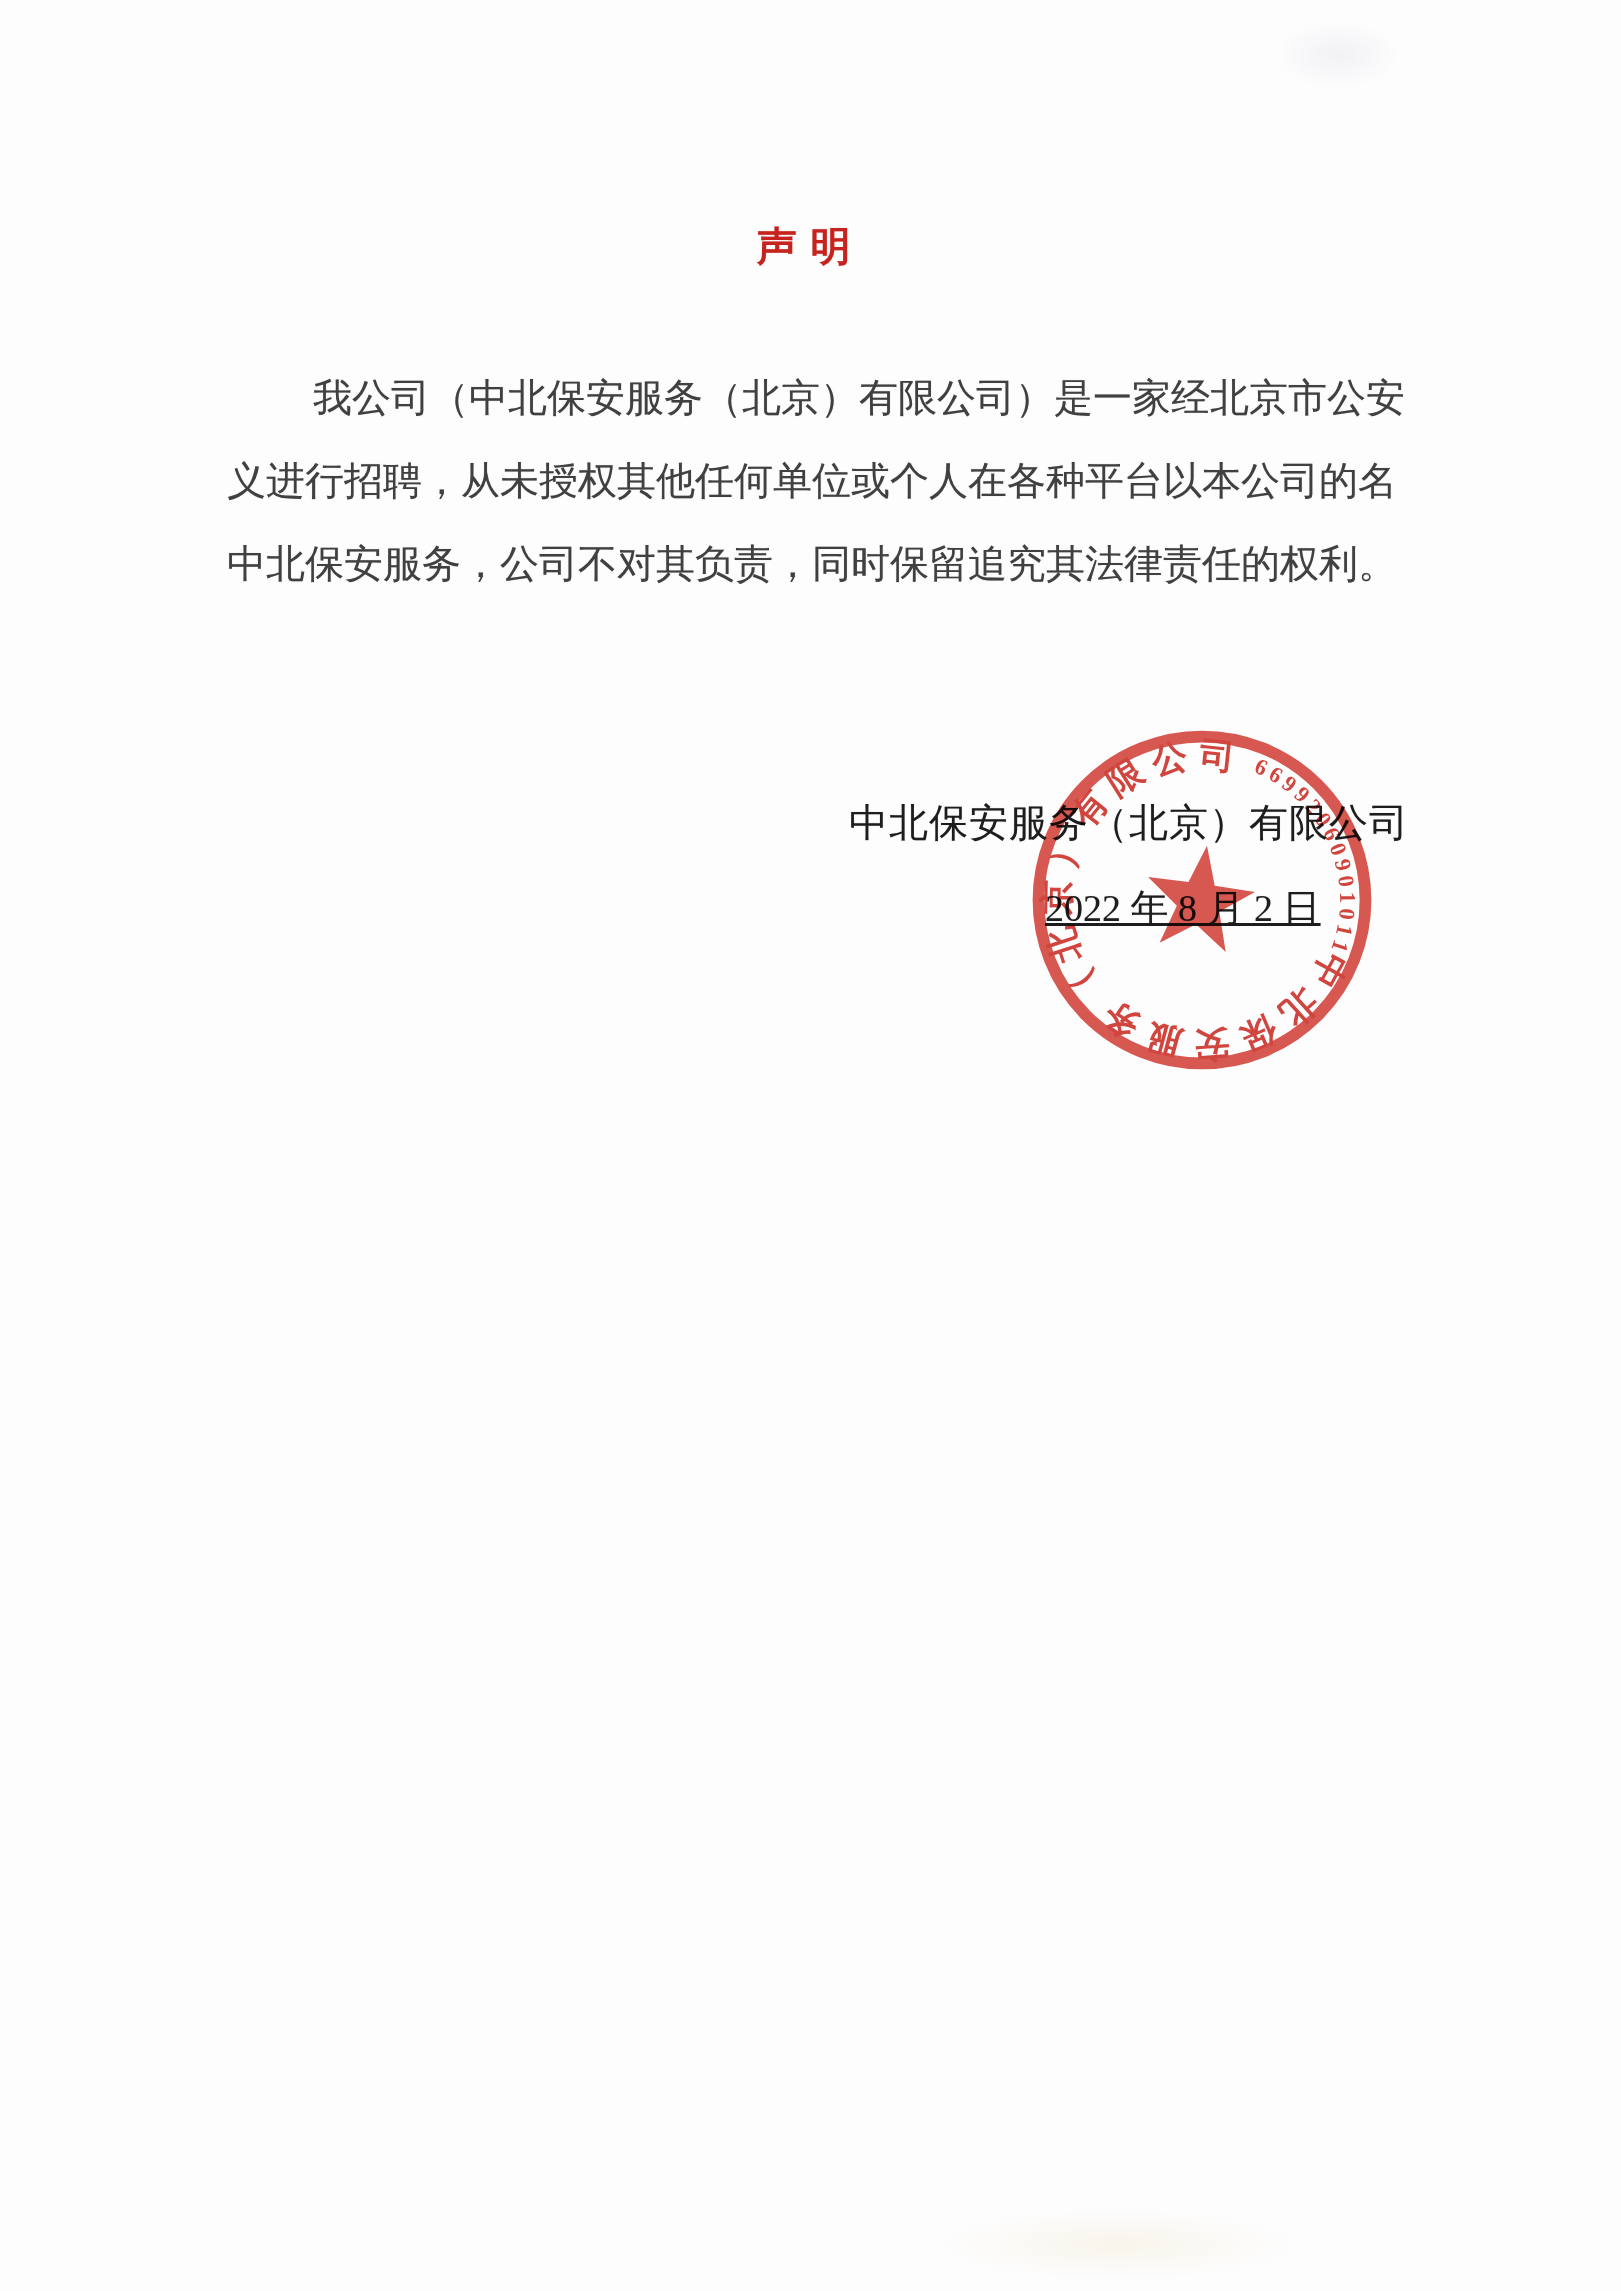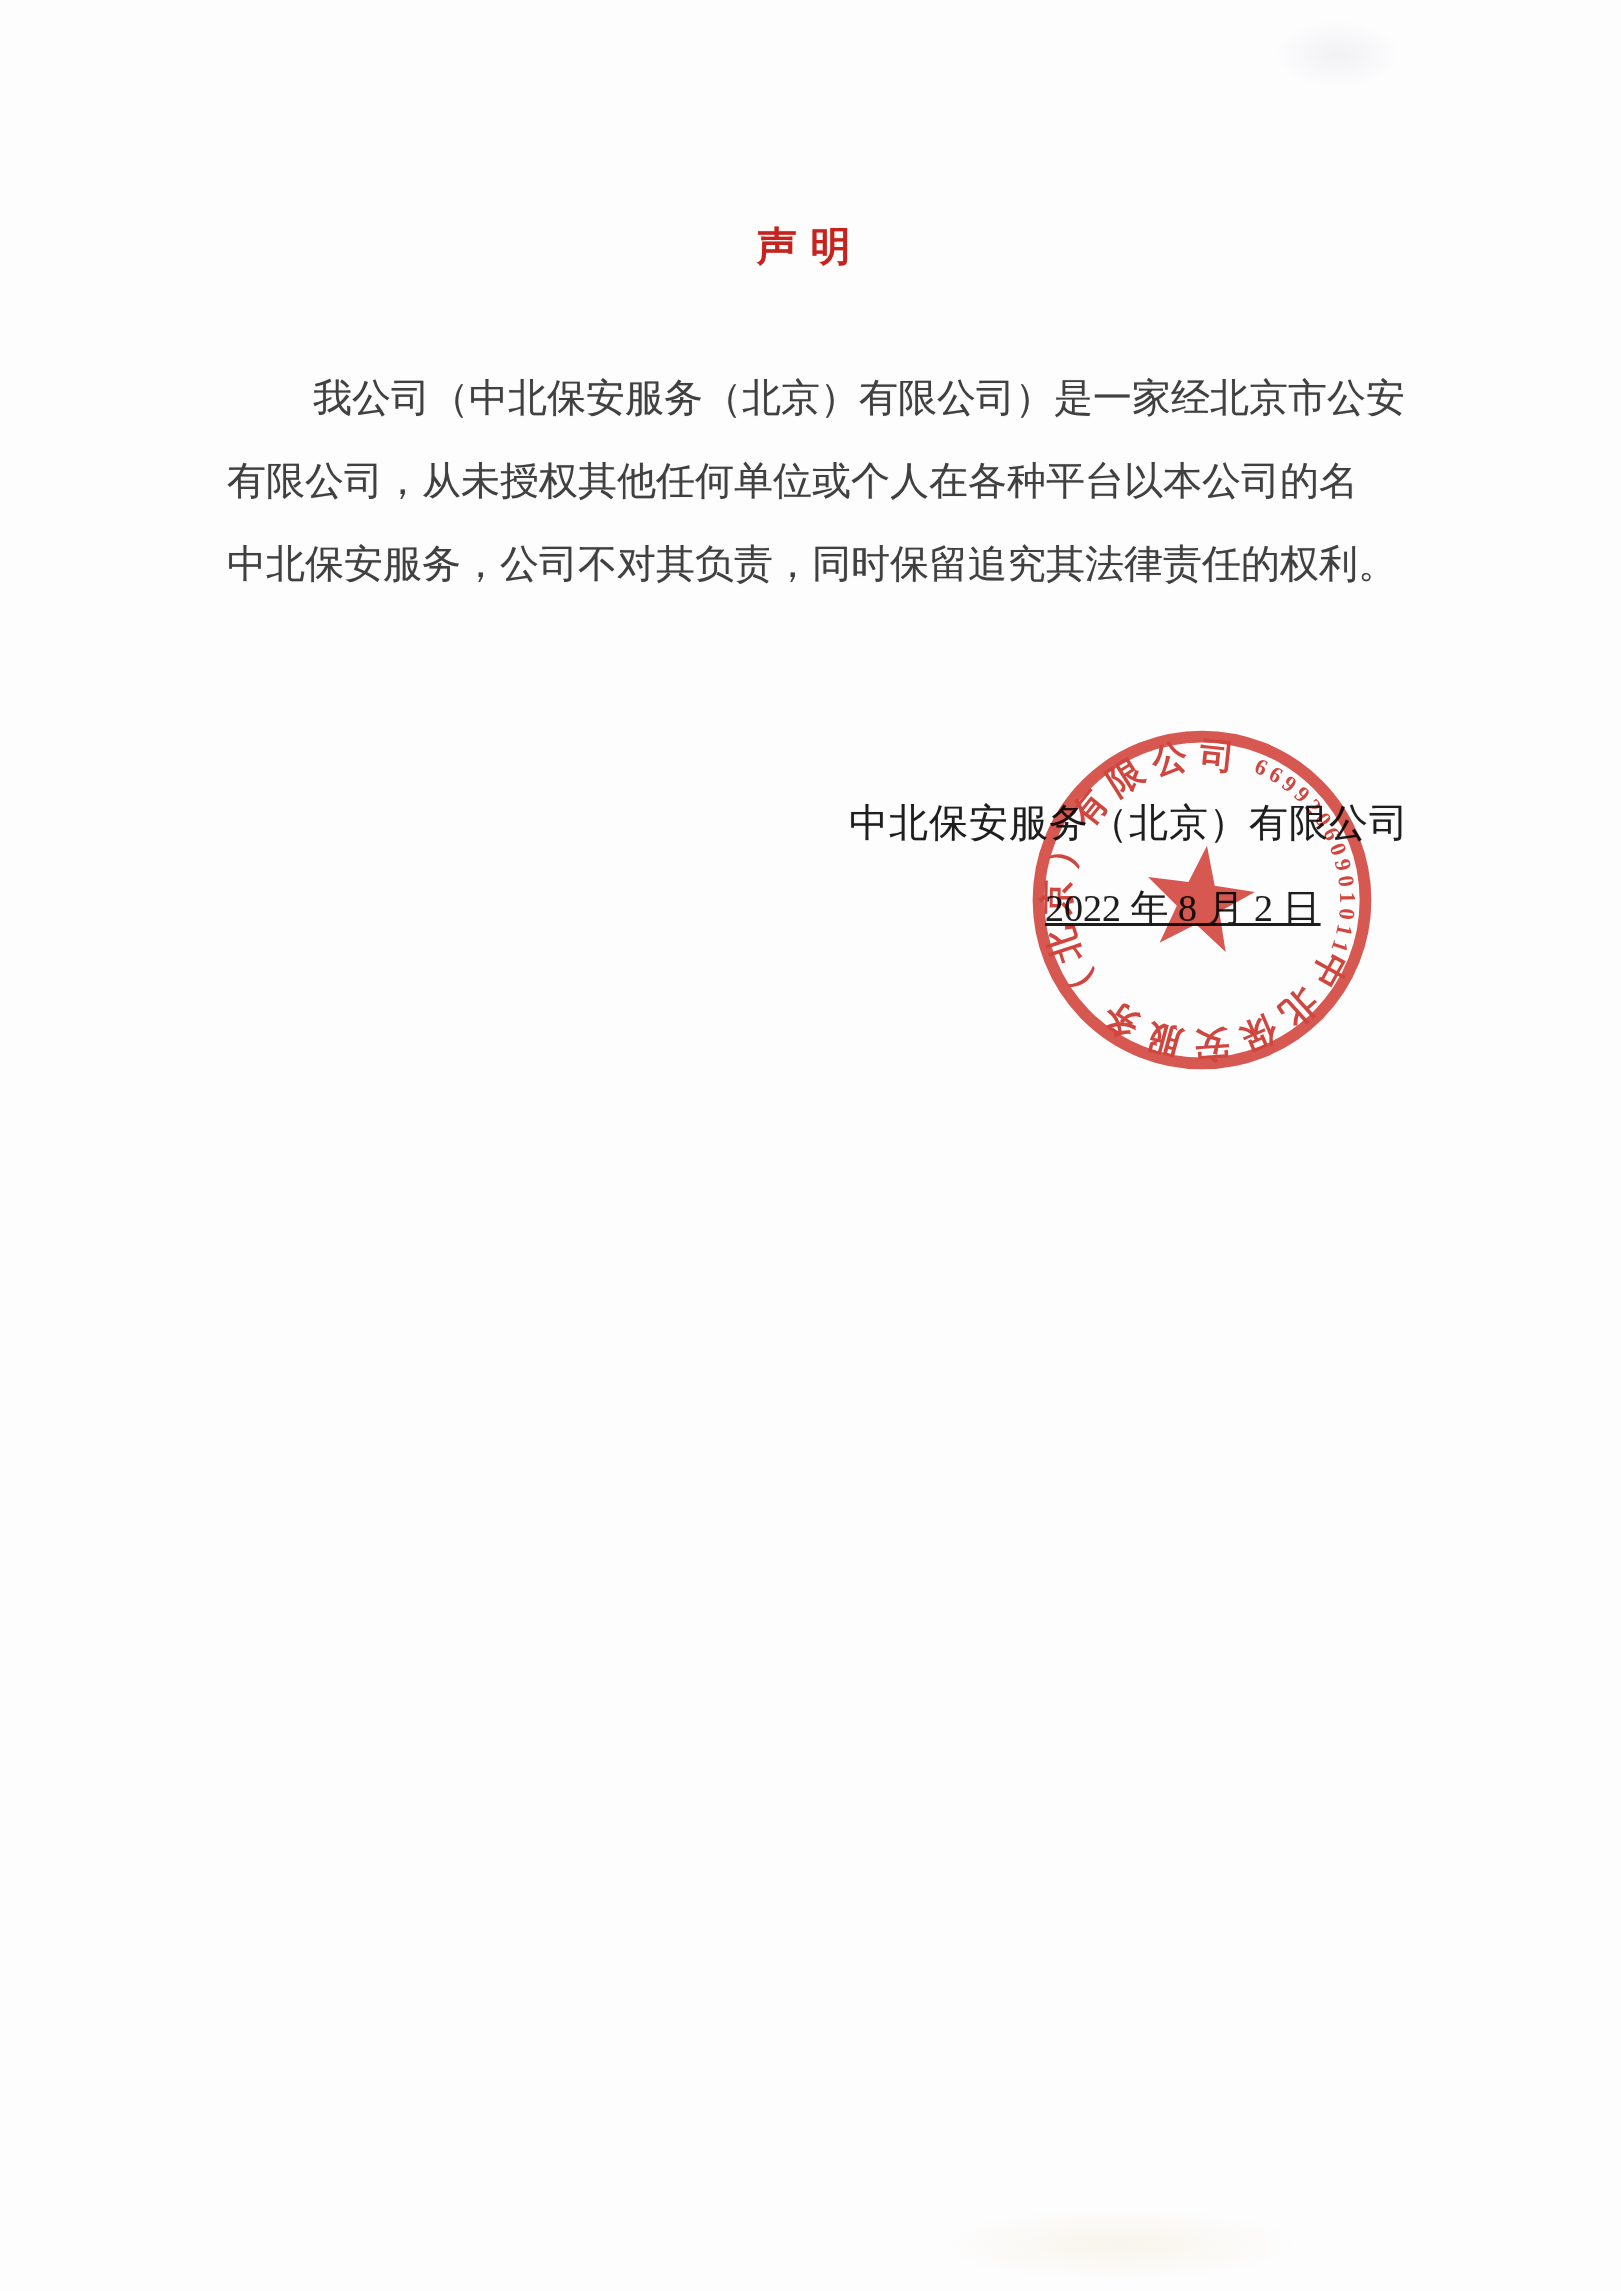--- a/index.html
+++ b/index.html
@@ -60,21 +60,21 @@
 </head>
 <body>
 
 <div class="smudge-top-right"></div>
 <div class="smudge-bottom"></div>
 
 <h1 class="doc-title">声明</h1>
 
 <div class="body-text">
   <div class="line indent">我公司（中北保安服务（北京）有限公司）是一家经北京市公安</div>
-  <div class="line">有限公司，从未授权其他任何单位或个人在各种平台以本公司的名</div>
+  <div class="line">义进行招聘，从未授权其他任何单位或个人在各种平台以本公司的名</div>
   <div class="line">中北保安服务，公司不对其负责，同时保留追究其法律责任的权利。</div>
 </div>
 
 <div class="signature">中北保安服务（北京）有限公司</div>
 
 <div class="doc-date">2022 年 8 月 2 日</div>
 
 <div class="seal">
   <svg viewBox="-190 -190 380 380" xmlns="http://www.w3.org/2000/svg">
     <circle cx="0" cy="0" r="167" fill="none" stroke="#cf372f" stroke-width="12" stroke-opacity="0.9"></circle>

